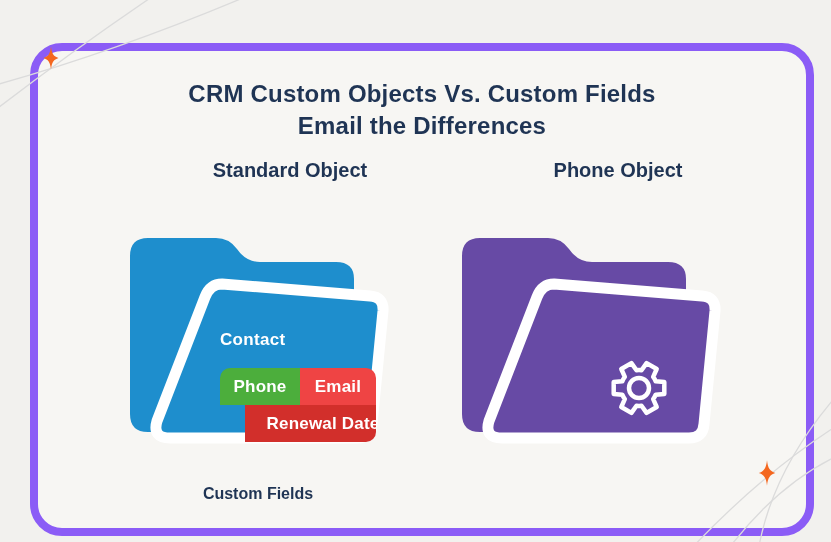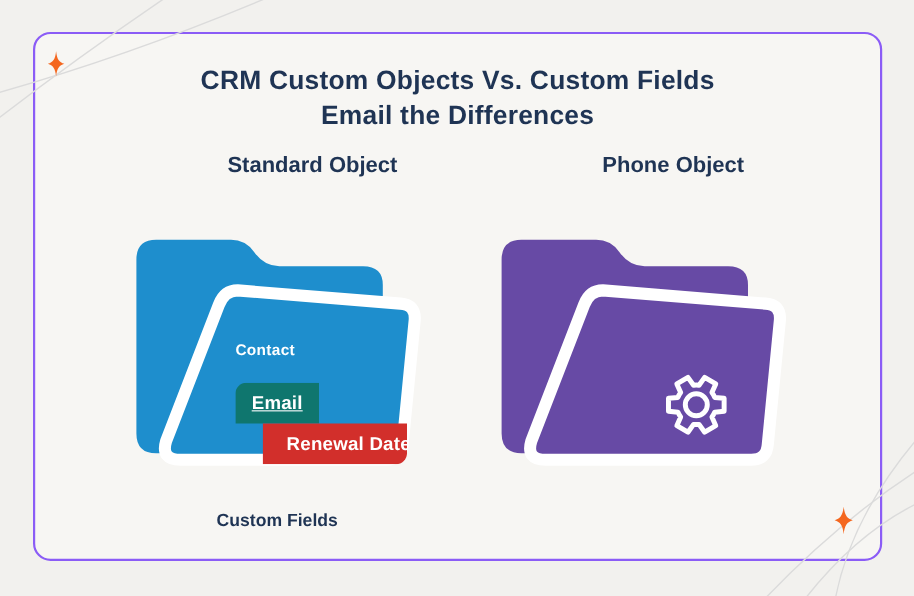--- a/index.html
+++ b/index.html
@@ -10,26 +10,26 @@
     width: 831px;
     height: 542px;
     position: relative;
     overflow: hidden;
     background: #F2F1EE;
     font-family: "Liberation Sans", "DejaVu Sans", sans-serif;
   }
   .card {
     position: absolute;
     left: 30px;
-    top: 29px;
+    top: 43px;
     width: 768px;
     height: 477px;
     background: #F7F6F3;
-    border: 2px solid #8b5cf6;
-    border-radius: 16px;
+    border: 8px solid #8b5cf6;
+    border-radius: 32px;
     z-index: 1;
   }
   .title {
     position: absolute;
     top: 27px;
     left: 0;
     width: 100%;
     text-align: center;
     color: #1F3454;
     font-size: 24px;
@@ -73,21 +73,21 @@
     left: 0; top: 0;
     width: 264px;
     height: 212px;
     overflow: visible;
   }
   .folder-name {
     position: absolute;
     left: 94px;
     top: 98px;
     color: #ffffff;
-    font-size: 14px;
+    font-size: 17px;
     font-weight: 700;
     letter-spacing: 0.3px;
   }
   .tags {
     position: absolute;
     left: 94px;
     top: 136px;
     width: 156px;
     height: 74px;
     border-radius: 10px;
@@ -134,21 +134,22 @@
   <div class="col-header right">Phone Object</div>
 
   <div class="folder-box left">
     <svg class="folder-svg" viewBox="0 0 264 212">
       <path d="M 22,6 L 90,6 Q 103,6 111,17 Q 120,30 134,30 L 210,30 Q 228,30 228,47 L 228,182 Q 228,200 210,200 L 22,200 Q 4,200 4,182 L 4,24 Q 4,6 22,6 Z" fill="#1E8ECD"></path>
       <path stroke="#ffffff" stroke-width="11" stroke-linejoin="round" d="M 96,52 L 244,64 Q 258,65 257,79 L 246,192 Q 245,206 231,206 L 44,206 Q 26,206 31,189 L 79,65 Q 84,52 96,52 Z" fill="#1E8ECD"></path>
     </svg>
     <div class="folder-name">Contact</div>
     <div class="tags">
       <div class="row1">
-        <div class="tag email" style="background: #0f766e; text-decoration: underline;">Email</div>
+        <div class="tag phone" style="background: rgb(76, 174, 60);">Phone</div>
+        <div class="tag email" style="background: #ef4444;">Email</div>
       </div>
       <div class="tag renewal" style="background: rgb(210, 47, 43); margin-left: 25px;">Renewal Date</div>
     </div>
   </div>
 
   <div class="folder-box right">
     <svg class="folder-svg" viewBox="0 0 264 212">
       <path d="M 22,6 L 90,6 Q 103,6 111,17 Q 120,30 134,30 L 210,30 Q 228,30 228,47 L 228,182 Q 228,200 210,200 L 22,200 Q 4,200 4,182 L 4,24 Q 4,6 22,6 Z" fill="#674AA5"></path>
       <path stroke="#ffffff" stroke-width="11" stroke-linejoin="round" d="M 96,52 L 244,64 Q 258,65 257,79 L 246,192 Q 245,206 231,206 L 44,206 Q 26,206 31,189 L 79,65 Q 84,52 96,52 Z" fill="#674AA5"></path>
       <g transform="translate(181,156)" fill="none" stroke="#ffffff" stroke-width="4.5" stroke-linejoin="round" stroke-linecap="round">

